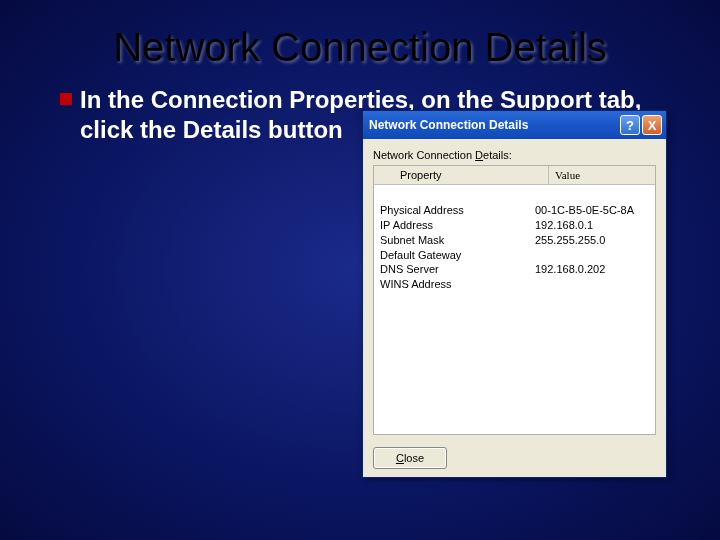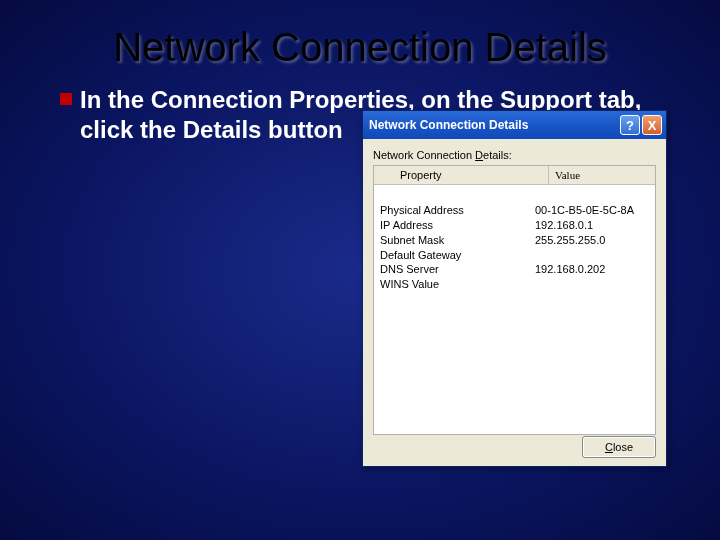--- a/index.html
+++ b/index.html
@@ -117,22 +117,22 @@
   .dt-rows { padding: 18px 0; }
   .dt-row {
     display: flex;
     font-size: 11px;
     line-height: 1.35;
   }
   .dt-cell.prop { width: 155px; padding: 0 6px; }
   .dt-cell.val { flex: 1; padding: 0 6px; }
   .dlg-footer {
     display: flex;
-    justify-content: flex-end;
-    padding: 1px 0 0 0;
+    justify-content: flex-start;
+    padding: 12px 0 0 0;
   }
   .close-btn {
     width: 74px;
     height: 22px;
     background: #ece9d8;
     border: 1px solid #888;
     border-radius: 3px;
     font-size: 11px;
     font-family: Tahoma, Arial, sans-serif;
     cursor: pointer;
@@ -190,21 +190,21 @@
           </div>
           <div class="dt-row">
             <div class="dt-cell prop">Default Gateway</div>
             <div class="dt-cell val"></div>
           </div>
           <div class="dt-row">
             <div class="dt-cell prop">DNS Server</div>
             <div class="dt-cell val">192.168.0.202</div>
           </div>
           <div class="dt-row">
-            <div class="dt-cell prop">WINS Value</div>
+            <div class="dt-cell prop">WINS Address</div>
             <div class="dt-cell val"></div>
           </div>
         </div>
     </div>
     <div class="dlg-footer">
       <button class="close-btn"><span class="u">C</span><span>lose</span></button>
     </div>
   </div>
 </div>
 

